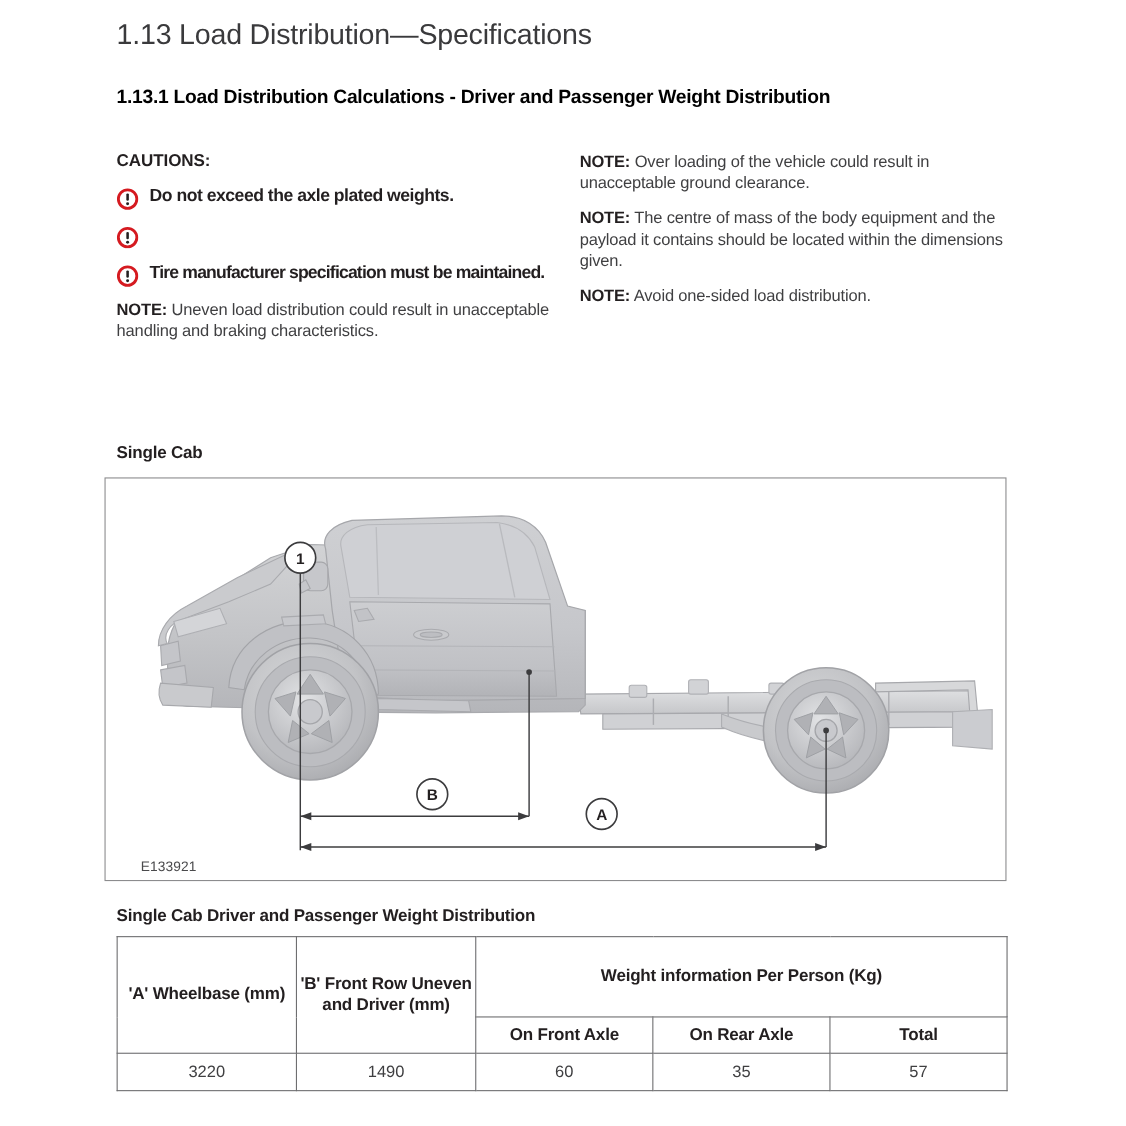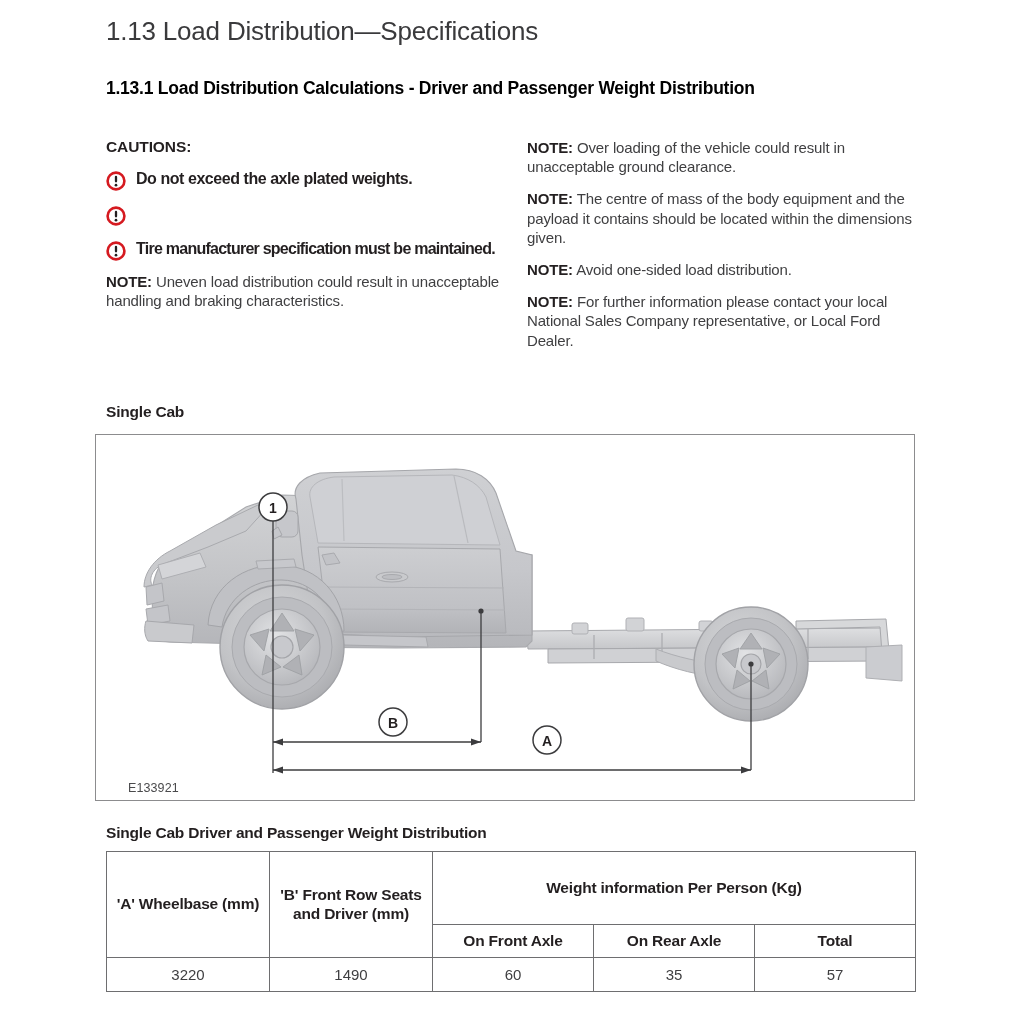--- a/index.html
+++ b/index.html
@@ -234,24 +234,20 @@
       <b>NOTE:</b>
       <span>Over loading of the vehicle could result in unacceptable ground clearance.</span>
     </div>
     <div class="note">
       <b>NOTE:</b>
       <span>The centre of mass of the body equipment and the payload it contains should be located within the dimensions given.</span>
     </div>
     <div class="note">
       <b>NOTE:</b>
       <span>Avoid one-sided load distribution.</span>
-    </div>
-    <div class="note">
-      <b>NOTE:</b>
-      <span>For further information please contact your local National Sales Company representative, or Local Ford Dealer.</span>
     </div>
   </div>
 
   <div class="figure-caption">Single Cab</div>
 
   <div class="figure-frame">
     <svg class="fig-svg" viewBox="0 0 820 367">
       <defs>
         <linearGradient id="bodyG" x1="0" y1="0" x2="0" y2="1">
           <stop offset="0%" stop-color="#d2d3d5"></stop>
@@ -423,21 +419,21 @@
   </div>
 
   <div class="figure-id">E133921</div>
 
   <div class="table-caption">Single Cab Driver and Passenger Weight Distribution</div>
 
   <table class="spec">
     <tbody>
       <tr>
         <th class="th-a" rowspan="2">'A' Wheelbase (mm)</th>
-        <th class="th-b" rowspan="2">'B' Front Row Seats and Driver (mm)</th>
+        <th class="th-b" rowspan="2">'B' Front Row Uneven and Driver (mm)</th>
         <th class="th-w" colspan="3">Weight information Per Person (Kg)</th>
       </tr>
       <tr>
         <th class="th-sub">On Front Axle</th>
         <th class="th-sub">On Rear Axle</th>
         <th class="th-sub">Total</th>
       </tr>
       <tr>
         <td>3220</td>
         <td>1490</td>

